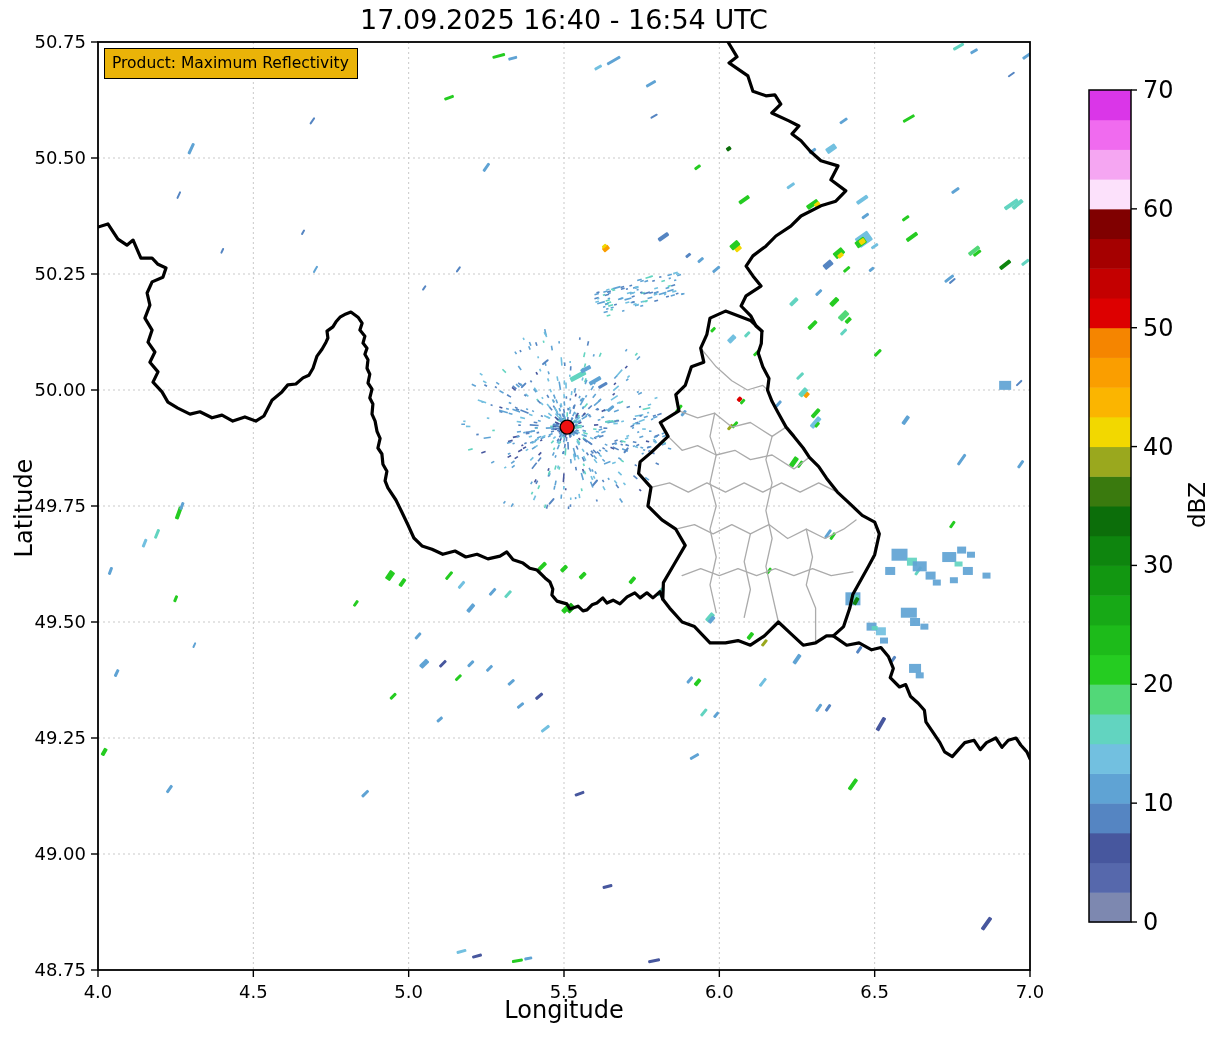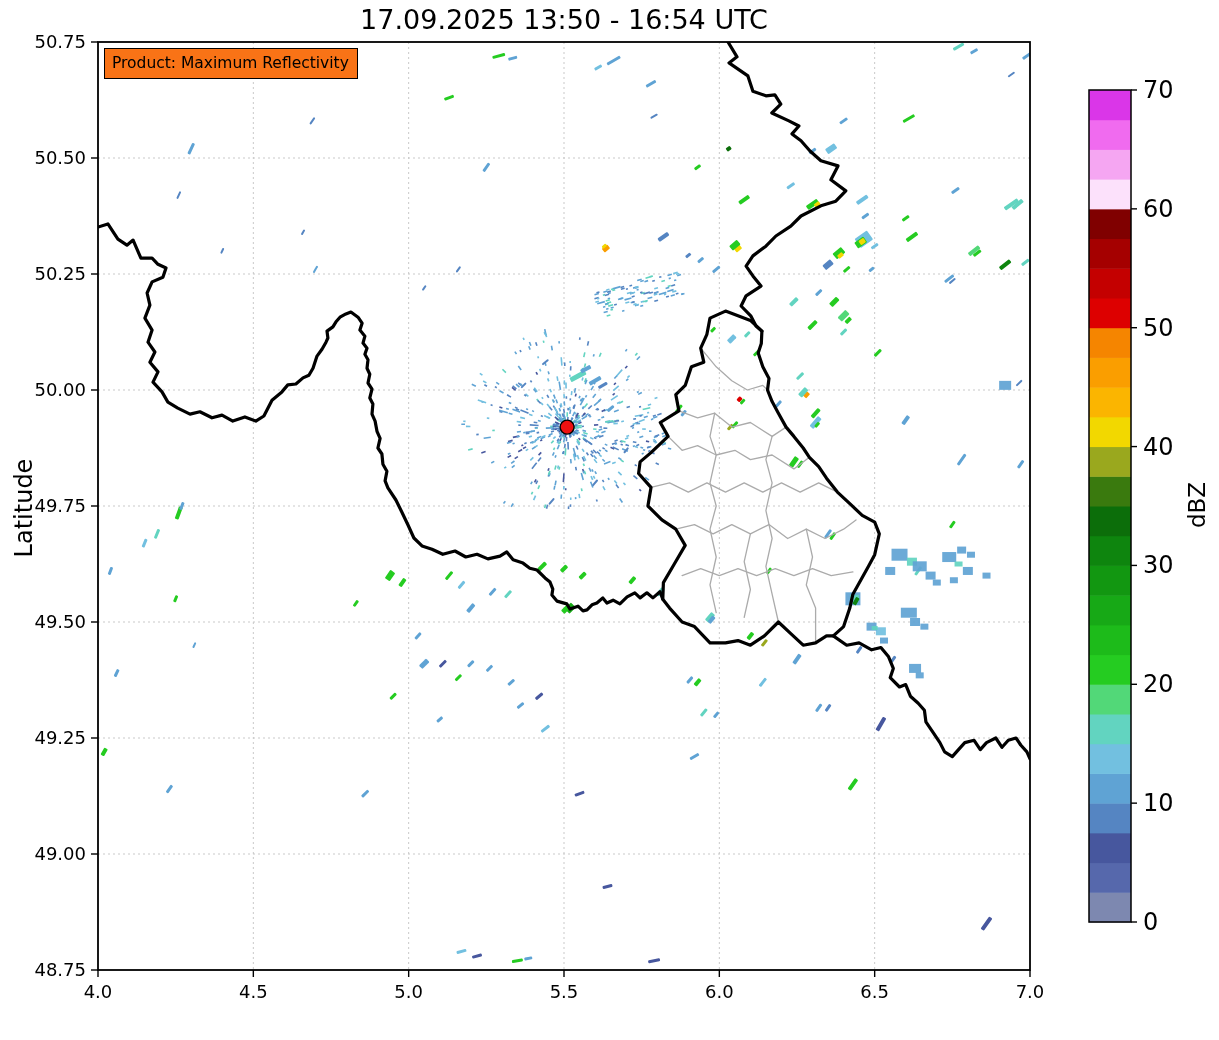--- a/index.html
+++ b/index.html
@@ -1,21 +1,21 @@
 <!DOCTYPE html>
 <html><head>
 <meta charset="utf-8">
 <style>
   html,body{margin:0;padding:0;background:#ffffff;}
   .fig{position:relative;width:1219px;height:1040px;background:#ffffff;
        font-family:"DejaVu Sans","Liberation Sans",sans-serif;overflow:hidden;}
   .fig svg{position:absolute;left:0;top:0;}
   .title{position:absolute;left:98px;top:4px;width:932px;text-align:center;
          font-size:27px;color:#000;}
-  .annot{position:absolute;left:104px;top:48px;background:#f97316;border:1.6px solid #000;
+  .annot{position:absolute;left:104px;top:48px;background:#eab308;border:1.6px solid #000;
          padding:3px 8px 4px 7px;font-size:15.5px;line-height:1.45;color:#000;z-index:5;}
   .xlabel{position:absolute;left:98px;top:996px;width:932px;text-align:center;
           font-size:24px;color:#000;}
   .ylabel{position:absolute;left:-36px;top:494px;width:120px;text-align:center;
           font-size:24px;color:#000;transform:rotate(-90deg);transform-origin:center;}
   .cblabel{position:absolute;left:1152px;top:492px;width:90px;text-align:center;
           font-size:23px;color:#000;transform:rotate(-90deg);transform-origin:center;}
 </style>
 </head>
 <body>
@@ -929,19 +929,20 @@
         <line x1="1131" y1="446.5714285714286" x2="1137" y2="446.5714285714286" stroke="#000" stroke-width="1.4"></line>
         <text x="1143" y="454.5714285714286" font-size="24" fill="#000">40</text>
         <line x1="1131" y1="327.71428571428567" x2="1137" y2="327.71428571428567" stroke="#000" stroke-width="1.4"></line>
         <text x="1143" y="335.71428571428567" font-size="24" fill="#000">50</text>
         <line x1="1131" y1="208.8571428571429" x2="1137" y2="208.8571428571429" stroke="#000" stroke-width="1.4"></line>
         <text x="1143" y="216.8571428571429" font-size="24" fill="#000">60</text>
         <line x1="1131" y1="90" x2="1137" y2="90" stroke="#000" stroke-width="1.4"></line>
         <text x="1143" y="98" font-size="24" fill="#000">70</text>
       </g>
     </svg>
-  <div class="title">17.09.2025 13:50 - 16:54 UTC</div>
+  <div class="title">17.09.2025 16:40 - 16:54 UTC</div>
   <div class="annot">
     <div>Product: Maximum Reflectivity</div>
   </div>
+  <div class="xlabel">Longitude</div>
   <div class="ylabel">Latitude</div>
   <div class="cblabel">dBZ</div>
 </div>
 
 </body></html>

